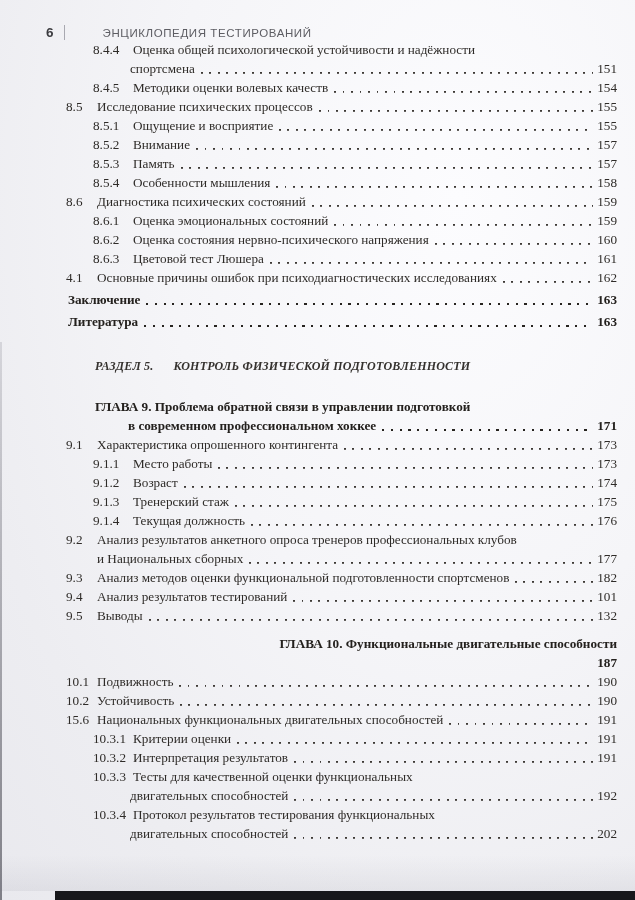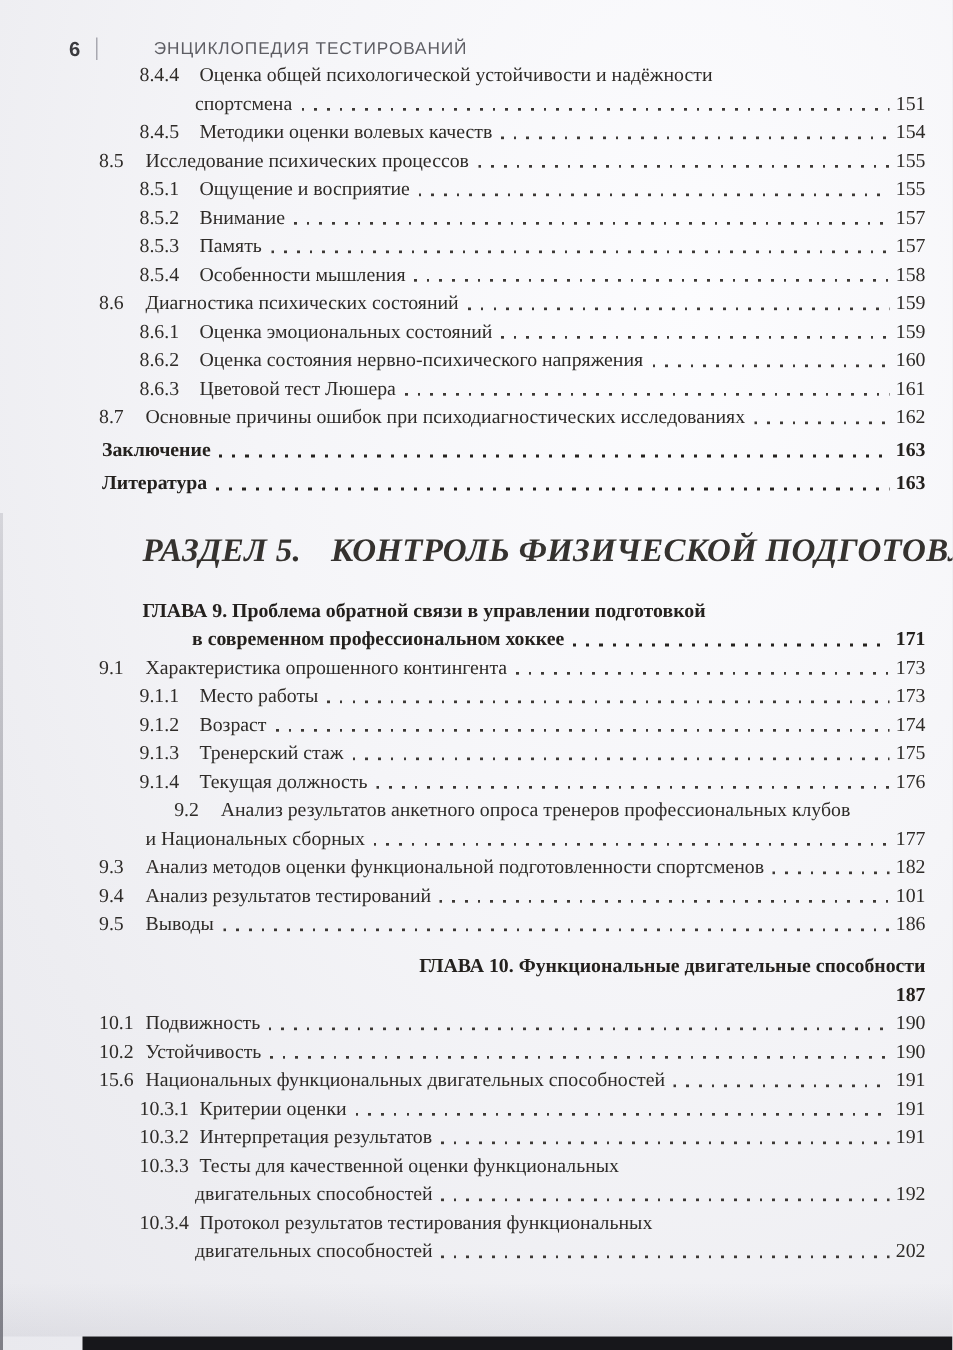--- a/index.html
+++ b/index.html
@@ -59,34 +59,34 @@
     flex: 1; min-width: 12px; align-self: stretch;
     margin: 0 3px 0 6px;
     background-image: repeating-linear-gradient(90deg, #3d3935 0 1.8px, transparent 1.8px 8.5px);
     background-size: 100% 1.8px;
     background-repeat: no-repeat;
     background-position: 0 calc(100% - 4px);
   }
   .pg { margin-left: 1px; }
 
   .l1      { padding-left: 68px; font-weight: 700; color: #24211e; }
-  .l2      { padding-left: 66px; justify-content: center; }
+  .l2      { padding-left: 66px; }
   .l2 .num { min-width: 24px; }
   .l3      { padding-left: 93px; }
   .l3 .num { min-width: 33px; }
   .l2cont  { padding-left: 97px; }
   .l3cont  { padding-left: 130px; }
 
   .glava, .glavacont { font-weight: 700; color: #24211e; }
   .glava     { padding-left: 95px; }
   .glavacont { padding-left: 128px; text-align: right; }
 
   .razdel {
     padding-left: 95px; font-weight: 700; font-style: italic;
-    font-size: 22px; line-height: 21px; color: #35322f; letter-spacing: 0.2px;
+    font-size: 12px; line-height: 21px; color: #35322f; letter-spacing: 0.2px;
   }
   .razdel .num { margin-right: 20px; }
 
   .l1 .leader, .glava .leader, .glavacont .leader {
     background-image: repeating-linear-gradient(90deg, #26231f 0 2.1px, transparent 2.1px 8.8px);
     background-size: 100% 2.1px;
   }
 
   .gap-xs { margin-top: 3px; }
   .gap-sm { margin-top: 9px; flex-direction: column; }
@@ -170,21 +170,21 @@
     <span class="leader"></span>
     <span class="pg">160</span>
   </div>
       <div class="row l3">
     <span class="num">8.6.3</span>
     <span class="txt">Цветовой тест Люшера</span>
     <span class="leader"></span>
     <span class="pg">161</span>
   </div>
       <div class="row l2">
-    <span class="num">8.7</span>
+    <span class="num">4.1</span>
     <span class="txt">Основные причины ошибок при психодиагностических исследованиях</span>
     <span class="leader"></span>
     <span class="pg">162</span>
   </div>
       <div class="row l1 gap-xs">
 
     <span class="txt">Заключение</span>
     <span class="leader"></span>
     <span class="pg">163</span>
   </div>
@@ -260,21 +260,21 @@
       <div class="row l2">
     <span class="num">9.4</span>
     <span class="txt">Анализ результатов тестирований</span>
     <span class="leader"></span>
     <span class="pg">101</span>
   </div>
       <div class="row l2">
     <span class="num">9.5</span>
     <span class="txt">Выводы</span>
     <span class="leader"></span>
-    <span class="pg">186</span>
+    <span class="pg">132</span>
   </div>
       <div class="row glava gap-sm">
 
     <span class="txt">ГЛАВА 10. Функциональные двигательные способности</span>
     <span class="leader"></span>
     <span class="pg">187</span>
   </div>
       <div class="row l2">
     <span class="num">10.1</span>
     <span class="txt">Подвижность</span>

